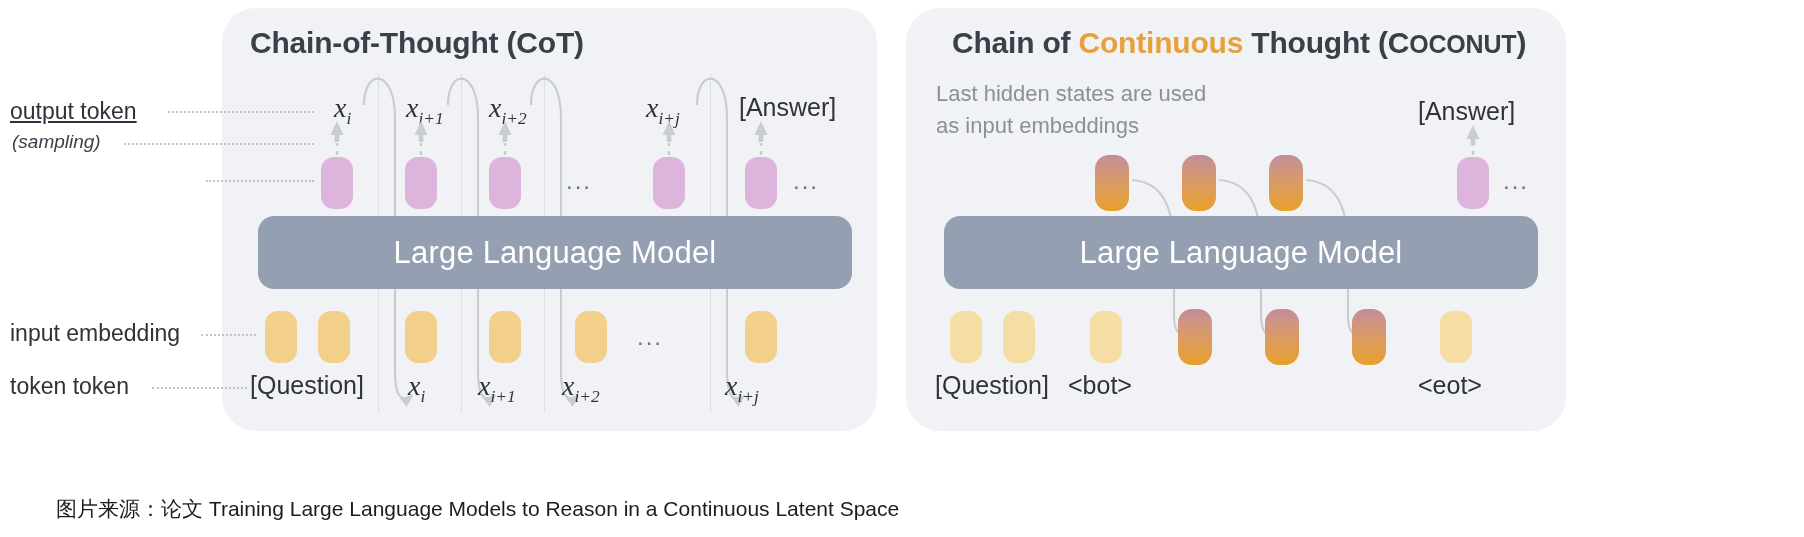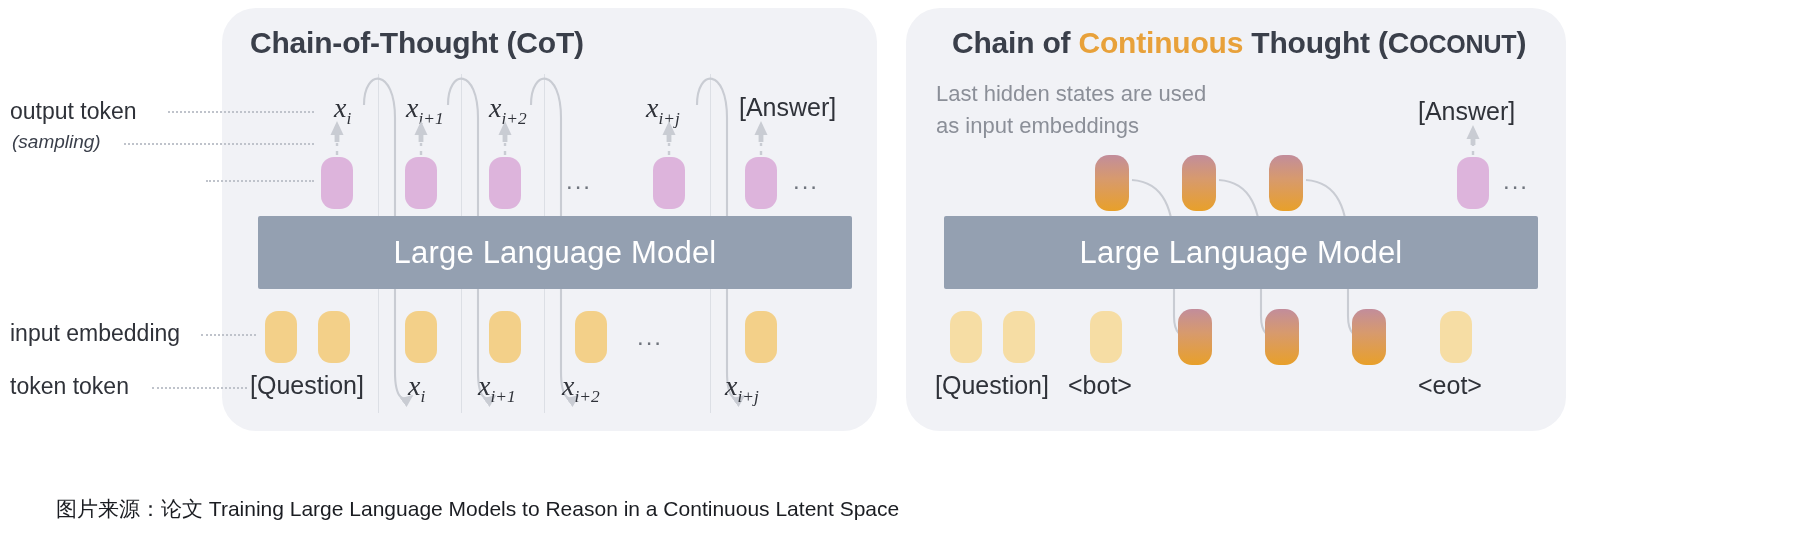--- a/index.html
+++ b/index.html
@@ -49,21 +49,21 @@
   .leader{
     position:absolute;
     height:0;
     border-top:2px dotted #bfc3cb;
   }
 
   
   .llm{
     position:absolute;
     background:#94a0b1;
-    border-radius:2px;
+    border-radius:16px;
     color:#ffffff;
     font-size:31px;
     display:flex;
     align-items:center;
     justify-content:center;
     letter-spacing:.2px;
     z-index:6;
   }
 
   
@@ -144,21 +144,21 @@
 
   <div class="panel" style="left:222px;top:8px;width:655px;height:423px;"></div>
 
   <div class="panel-title" style="left:250px;top:26px;">Chain-of-Thought (CoT)</div>
 
   <div class="sep" style="left:378px;top:74px;height:339px;"></div>
   <div class="sep" style="left:461px;top:74px;height:339px;"></div>
   <div class="sep" style="left:544px;top:74px;height:339px;"></div>
   <div class="sep" style="left:710px;top:74px;height:339px;"></div>
 
-  <div class="rowlabel" style="left:10px;top:98px;">output token</div>
+  <div class="rowlabel" style="left:10px;top:98px;text-decoration:underline;">output token</div>
   <div class="leader" style="left:168px;top:111px;width:146px;"></div>
 
   <div class="rowlabel sub" style="left:12px;top:131px;">(sampling)</div>
   <div class="leader" style="left:124px;top:143px;width:190px;"></div>
 
   <div class="leader" style="left:206px;top:180px;width:108px;"></div>
 
   <div class="rowlabel" style="left:10px;top:320px;">input embedding</div>
   <div class="leader" style="left:201px;top:334px;width:55px;"></div>
 

